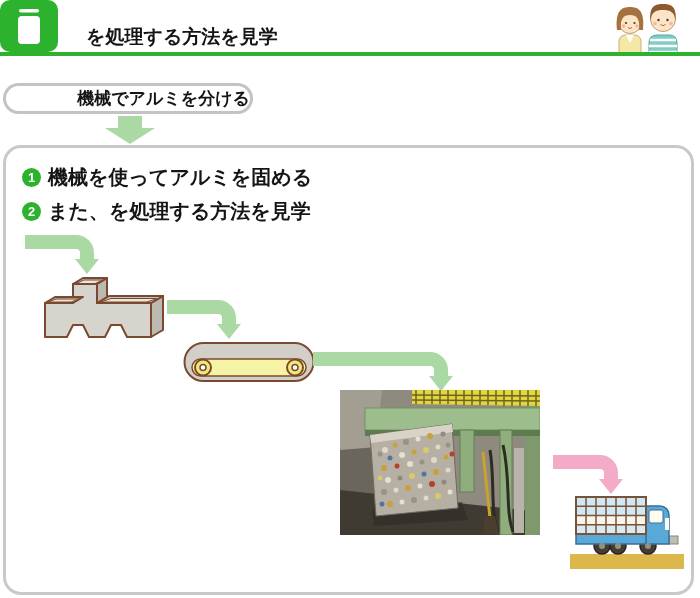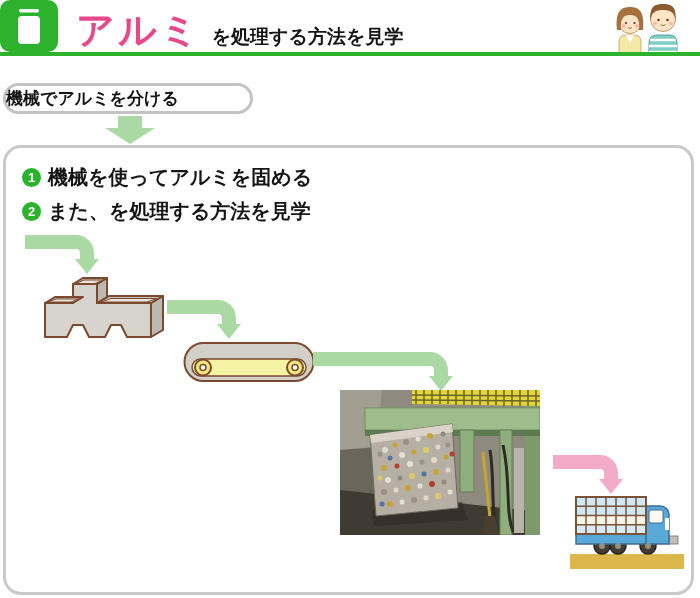--- a/index.html
+++ b/index.html
@@ -28,21 +28,21 @@
   }
   .title-rest {
     color:#151515; font-size:19px; font-weight:bold; margin-left:10px; padding-bottom:1px;
   }
   .kids { position:absolute; right:8px; top:2px; z-index:1; }
 
   
   .pill {
     position:absolute; left:3px; top:83px; width:250px; height:31px;
     background:#fff; border:3px solid #c3c3c3; border-radius:16px;
-    display:flex; align-items:center; justify-content:flex-start;
+    display:flex; align-items:center; justify-content:flex-end;
     font-size:17px; font-weight:600; color:#151515;
   }
   .big-down-arrow { position:absolute; left:103px; top:116px; }
 
   
   .main-box {
     position:absolute; left:3px; top:145px; width:691px; height:450px;
     background:#fff; border:3px solid #c9c9c9; border-radius:18px;
   }
   .steps { position:absolute; left:16px; top:16px; }
@@ -97,21 +97,20 @@
     </svg>
   </div>
 
   <div class="badge">
     <svg width="58" height="52" viewBox="0 0 58 52">
       <rect x="19" y="9" width="20" height="3.5" rx="1.75" fill="#ffffff"></rect>
       <rect x="18" y="16" width="22" height="28" rx="4" fill="#ffffff"></rect>
     </svg>
   </div>
   <div class="title-row">
-    <span class="title-hl">アルミ</span>
     <span class="title-rest">を処理する方法を見学</span>
   </div>
   <div class="underline"></div>
 
   <div class="pill">
     <span>機械でアルミを分ける</span>
   </div>
   <div class="big-down-arrow">
     <svg width="54" height="29" viewBox="0 0 54 29">
       <rect x="15" y="0" width="24" height="13" fill="#abd9a4"></rect>

